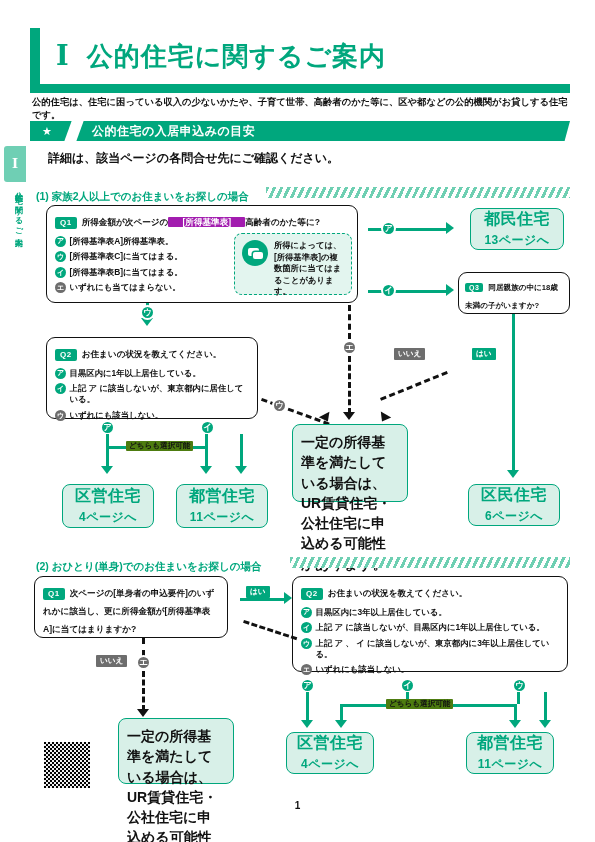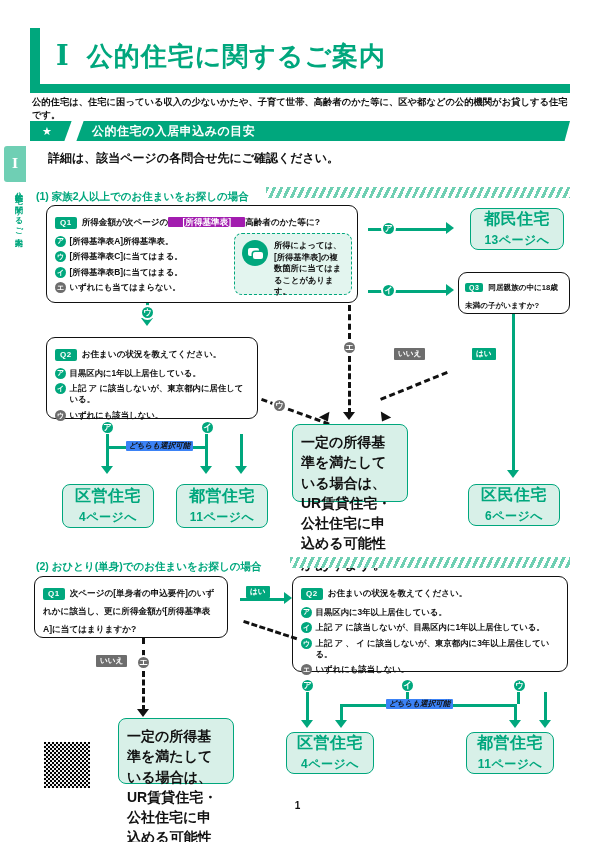--- a/index.html
+++ b/index.html
@@ -178,21 +178,21 @@
     border-left:6px solid transparent; border-right:6px solid transparent;
     border-top:8px solid #111; }
 
   .lbl {
     position:absolute; font-size:7.6px; font-weight:bold;
     color:#fff; background:#00a77d; padding:1px 4px; border-radius:1px;
     white-space:nowrap;
   }
   .lbl.gray { background:#6d6d6d; }
   .lbl.plain {
-    background:#3b82f6; color:#111; border:0; padding:0 3px;font-style:italic;
+    background:#4d7c0f; color:#111; border:0; padding:0 3px;
   }
   .node-badge {
     position:absolute; width:15px; height:15px; border-radius:50%;
     background:#00a77d; color:#fff; font-size:8.5px; font-weight:bold;
     display:flex; align-items:center; justify-content:center;
     border:2px solid #fff;
   }
   .node-badge.dark { background:#6d6d6d; }
 
   

